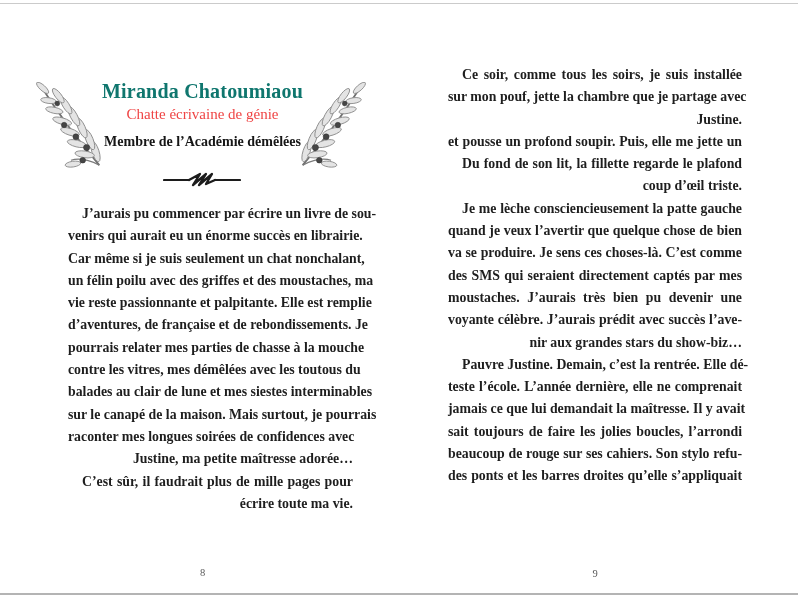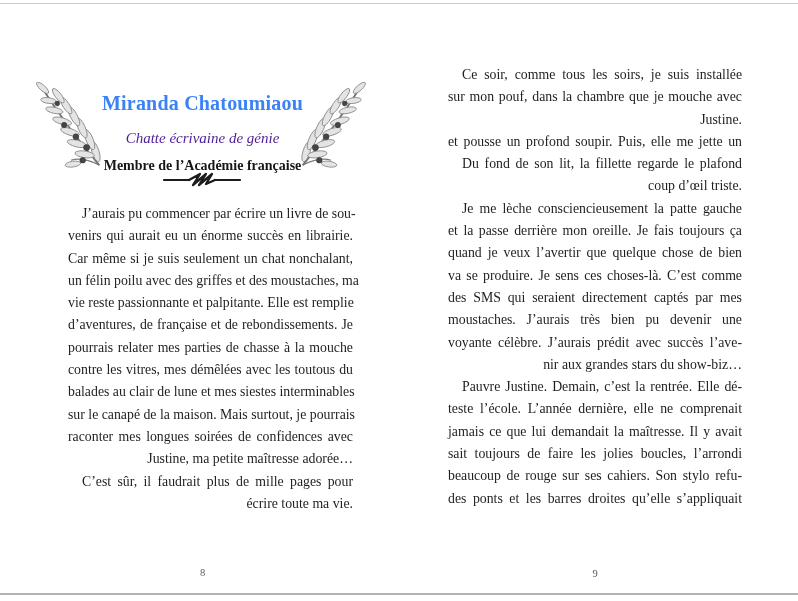--- a/index.html
+++ b/index.html
@@ -22,24 +22,24 @@
   .page.left  { left: 0; }
   .page.right { left: 399px; }
 
   
   .header-text {
     position: absolute; left: 60px; top: 76px; width: 285px;
     text-align: center;
   }
   .author-title {
     font-size: 20px; font-weight: bold; letter-spacing: 0.2px;
-    color: #3b82f6; margin: 16px; line-height: 1.1;
+    color: #0f766e; margin: 4px; line-height: 1.1;
   }
   .author-subtitle {
-    font-style: italic; font-size: 15px; color: #4c1d95;
+    font-size: 15px; color: #ef4444;
     margin-top: 2px; line-height: 1.1;
   }
   .author-affiliation {
     font-weight: bold; font-size: 14px; color: #161616;
     margin-top: 11px; line-height: 1.1;
   }
   .ornament { position: absolute; width: 74px; height: 88px; top: 82px; }
   .ornament.ol { left: 33px; transform: scaleX(-1); }
   .ornament.or { left: 295px; }
   .divider { position: absolute; left: 163px; top: 171px; width: 78px; height: 18px; }
@@ -48,20 +48,21 @@
   .page-body {
     position: absolute; width: 285px;
     font-size: 13.8px; line-height: 22.3px;
   }
   .page-body.lb { left: 68px; top: 203px; }
   .page-body.rb { left: 49px; top: 64px; width: 294px; }
   .line {
     height: 22.3px;
     text-align: justify; text-align-last: justify;
     white-space: nowrap;
+    font-weight: bold;
   }
   .line.first { text-indent: 14px; }
   .line.last { text-align: right; text-align-last: auto; }
 
   .page-number {
     position: absolute; top: 567px; text-align: center;
     font-size: 10.5px; color: #575757;
   }
   .page-number.pl { left: 60px; width: 285px; }
   .page-number.pr { left: 49px; width: 294px; top: 568px; }
@@ -111,21 +112,21 @@
   <div class="page left">
     <svg class="ornament ol" viewBox="0 0 74 90" aria-hidden="true">
       <use href="#olive-branch"></use>
     </svg>
     <svg class="ornament or" viewBox="0 0 74 90" aria-hidden="true">
       <use href="#olive-branch"></use>
     </svg>
     <div class="header-text">
       <h1 class="author-title">Miranda Chatoumiaou</h1>
       <div class="author-subtitle">Chatte écrivaine de génie</div>
-      <div class="author-affiliation">Membre de l’Académie française</div>
+      <div class="author-affiliation">Membre de l’Académie démêlées</div>
     </div>
     <svg class="divider" viewBox="0 0 78 18" aria-hidden="true">
       <use href="#rope-twist"></use>
     </svg>
     <div class="page-body lb" id="left-body">
         <div class="line first">J’aurais pu commencer par écrire un livre de sou-</div>
         <div class="line">venirs qui aurait eu un énorme succès en librairie.</div>
         <div class="line">Car même si je suis seulement un chat nonchalant,</div>
         <div class="line">un félin poilu avec des griffes et des moustaches, ma</div>
         <div class="line">vie reste passionnante et palpitante. Elle est remplie</div>
@@ -138,27 +139,26 @@
         <div class="line last">Justine, ma petite maîtresse adorée…</div>
         <div class="line first">C’est sûr, il faudrait plus de mille pages pour</div>
         <div class="line last">écrire toute ma vie.</div>
       </div>
     <div class="page-number pl">8</div>
   </div>
 
   <div class="page right">
     <div class="page-body rb" id="right-body">
         <div class="line first">Ce soir, comme tous les soirs, je suis installée</div>
-        <div class="line">sur mon pouf, dans la chambre que je mouche avec</div>
+        <div class="line">sur mon pouf, jette la chambre que je partage avec</div>
         <div class="line last">Justine.</div>
         <div class="line">et pousse un profond soupir. Puis, elle me jette un</div>
         <div class="line first">Du fond de son lit, la fillette regarde le plafond</div>
         <div class="line last">coup d’œil triste.</div>
         <div class="line first">Je me lèche consciencieusement la patte gauche</div>
-        <div class="line">et la passe derrière mon oreille. Je fais toujours ça</div>
         <div class="line">quand je veux l’avertir que quelque chose de bien</div>
         <div class="line">va se produire. Je sens ces choses-là. C’est comme</div>
         <div class="line">des SMS qui seraient directement captés par mes</div>
         <div class="line">moustaches. J’aurais très bien pu devenir une</div>
         <div class="line">voyante célèbre. J’aurais prédit avec succès l’ave-</div>
         <div class="line last">nir aux grandes stars du show-biz…</div>
         <div class="line first">Pauvre Justine. Demain, c’est la rentrée. Elle dé-</div>
         <div class="line">teste l’école. L’année dernière, elle ne comprenait</div>
         <div class="line">jamais ce que lui demandait la maîtresse. Il y avait</div>
         <div class="line">sait toujours de faire les jolies boucles, l’arrondi</div>

